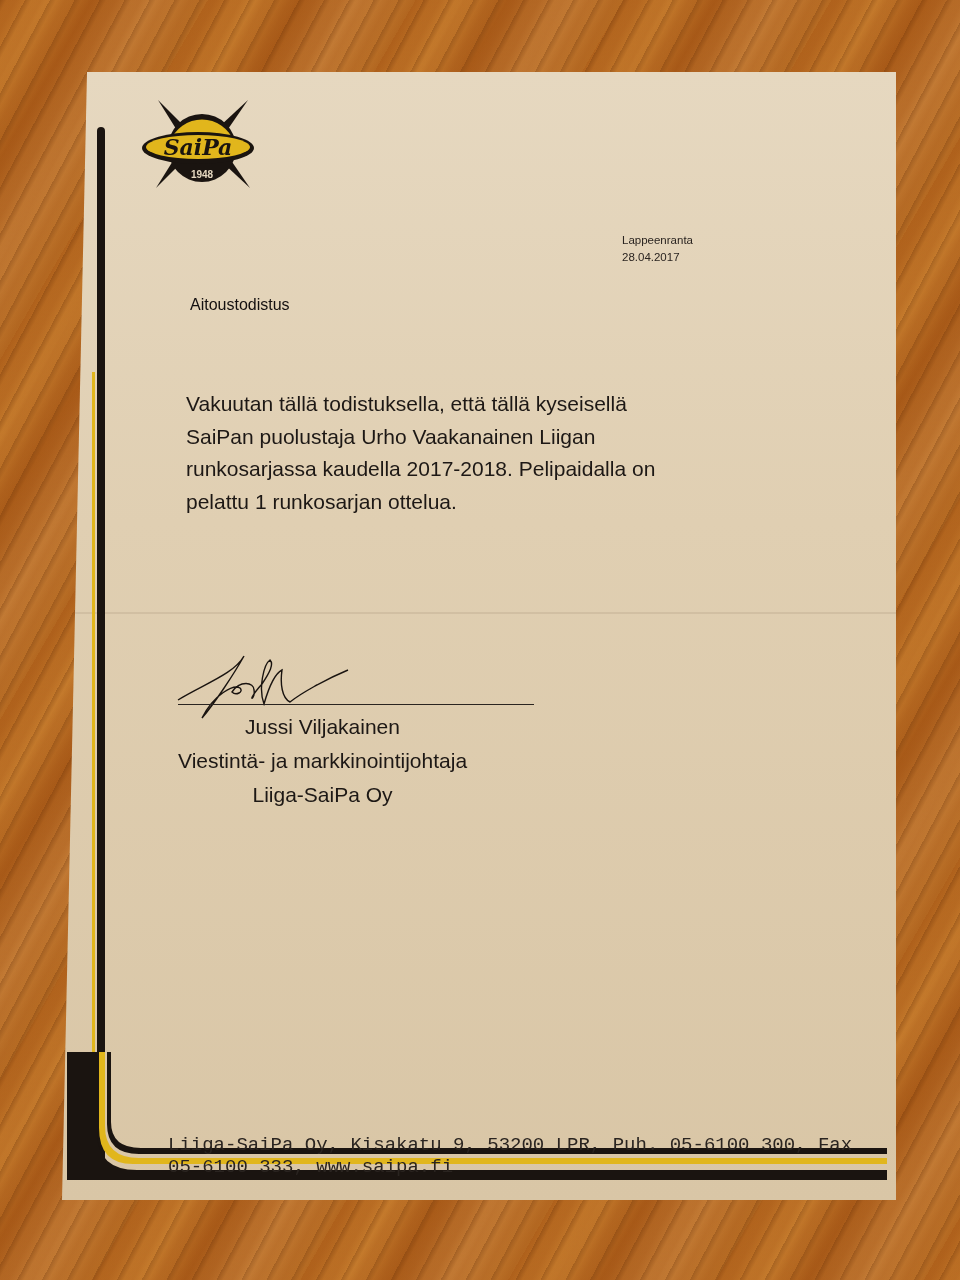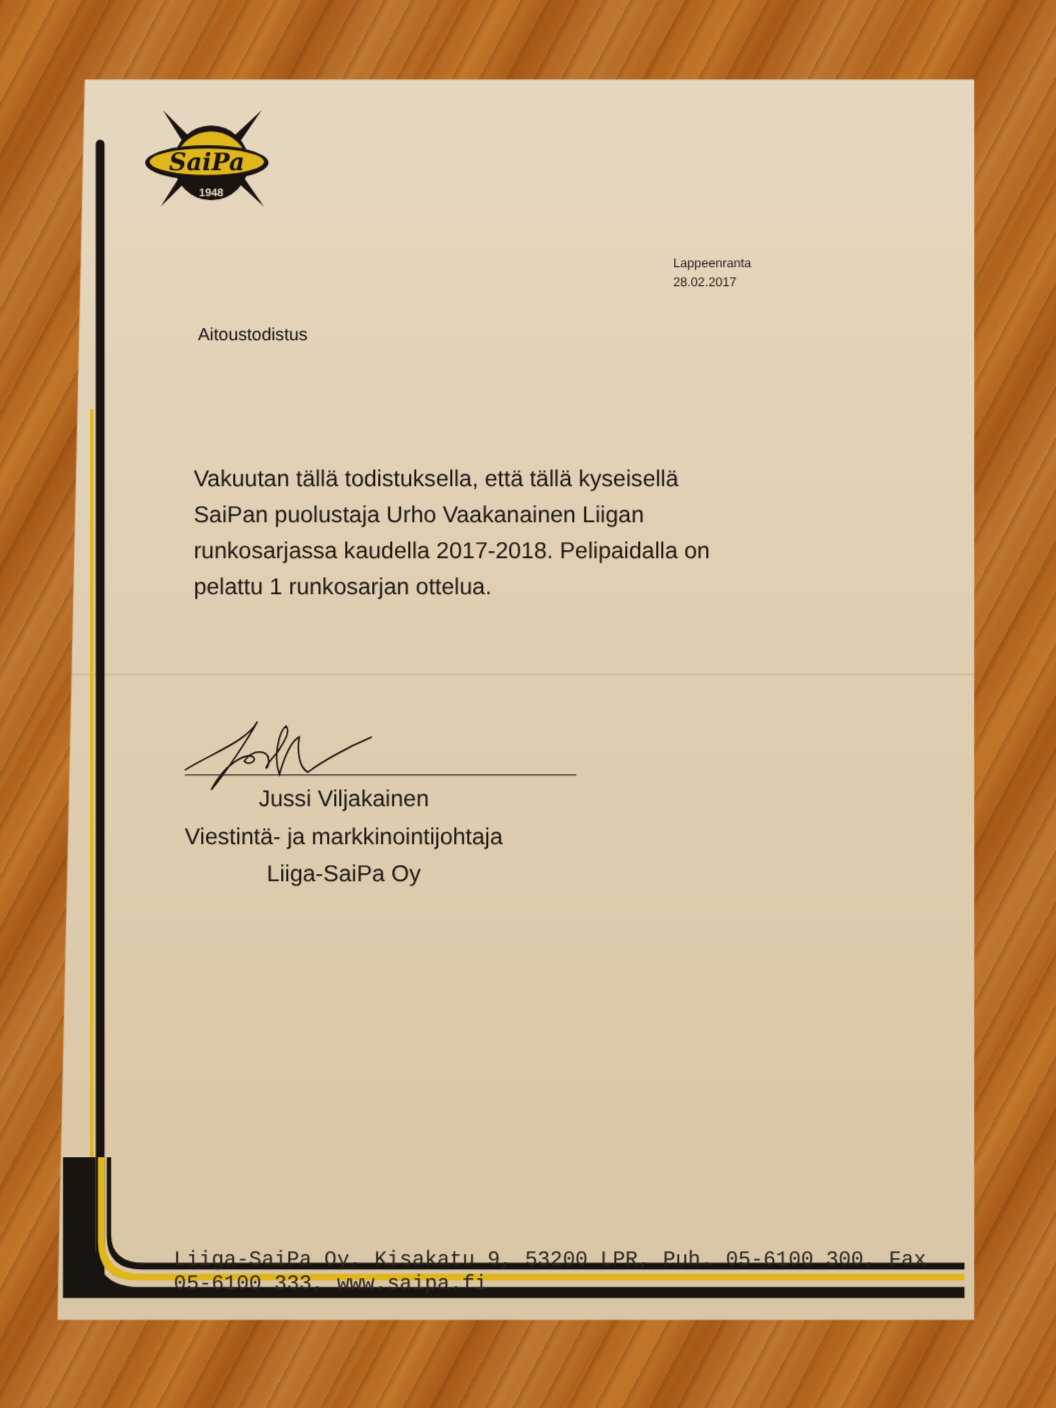--- a/index.html
+++ b/index.html
@@ -4,21 +4,21 @@
   <style>
     html, body { margin:0; padding:0; }
     body {
       width:960px; height:1280px; overflow:hidden; position:relative;
       background:
         repeating-linear-gradient(118deg, rgba(90,40,5,0.25) 0px, rgba(90,40,5,0.0) 6px, rgba(160,80,20,0.15) 14px, rgba(90,40,5,0.0) 22px),
         repeating-linear-gradient(120deg, #b0621c 0px, #c47a2c 40px, #a85a18 80px, #c27a34 130px, #b56a22 180px);
       font-family: "Liberation Sans", sans-serif;
     }
     .paper {
-      position:absolute; left:52px; top:72px; width:834px; height:1128px;
+      position:absolute; left:62px; top:72px; width:834px; height:1128px;
       background: linear-gradient(180deg, #e6d8c0 0%, #e0cfb2 40%, #d9c6a6 100%);
       box-shadow: 0 2px 6px rgba(0,0,0,0.35);
       transform: perspective(2000px) rotateX(0deg);
       clip-path: polygon(3% 0%, 100% 0%, 100% 100%, 0% 100%);
     }
     .fold { position:absolute; left:0; right:0; top:540px; height:2px; background:rgba(150,130,100,0.18); }
     .border-black-v {
       position:absolute; left:35px; top:55px; width:8px; height:1040px;
       background:#1a1410; border-radius:4px 4px 0 0;
     }
@@ -29,21 +29,21 @@
       position:absolute; left:5px; top:980px; width:820px; height:140px;
     }
     .logo { position:absolute; left:76px; top:24px; width:120px; height:96px; }
     .place {
       position:absolute; left:560px; top:136px; font-size:11.5px; color:#2a2420; line-height:17px;margin-top:24px;
     }
     .title {
       position:absolute; left:128px; top:224px; font-size:16px; font-weight:normal; color:#141010;
     }
     .body-text {
-      position:absolute; left:124px; top:316px; width:560px; font-size:21px; line-height:32.5px; color:#1d1815;margin-top:32px;
+      position:absolute; left:124px; top:316px; width:560px; font-size:21px; line-height:32.5px; color:#1d1815;
     }
     .sig-line { position:absolute; left:116px; top:632px; width:356px; height:1px; background:#2a2420; }
     .signature { position:absolute; left:112px; top:572px; width:180px; height:80px; }
     .signer {
       position:absolute; left:116px; top:638px; font-size:21px; line-height:34px; color:#1d1815;text-align:center;
     }
     .footer {
       position:absolute; left:106px; top:1062px; font-size:19px; color:#2a2420;font-family:Liberation Mono, monospace;
     }
   </style>
@@ -70,21 +70,21 @@
     <circle cx="64" cy="52" r="34" fill="#1a1410"></circle>
     <path d="M32 46 A34 34 0 0 1 96 46 Z" fill="#e1b61c"></path>
     <ellipse cx="60" cy="52" rx="56" ry="16" fill="#1a1410"></ellipse>
     <ellipse cx="60" cy="51" rx="52" ry="12" fill="#e1b61c"></ellipse>
     <text x="60" y="59" font-family="DejaVu Serif, serif" font-style="italic" font-weight="bold" font-size="22" text-anchor="middle" fill="#1a1410">SaiPa</text>
     <text x="64" y="82" font-family="Liberation Sans, sans-serif" font-weight="bold" font-size="10" text-anchor="middle" fill="#e6d8c0">1948</text>
   </svg>
 
   <div class="place">
     <div>Lappeenranta</div>
-    <div>28.02.2017</div>
+    <div>28.04.2017</div>
   </div>
 
   <div class="title">Aitoustodistus</div>
 
   <div class="body-text">
     <div>Vakuutan tällä todistuksella, että tällä kyseisellä</div>
     <div>SaiPan puolustaja Urho Vaakanainen Liigan</div>
     <div>runkosarjassa kaudella 2017-2018. Pelipaidalla on</div>
     <div>pelattu 1 runkosarjan ottelua.</div>
   </div>

